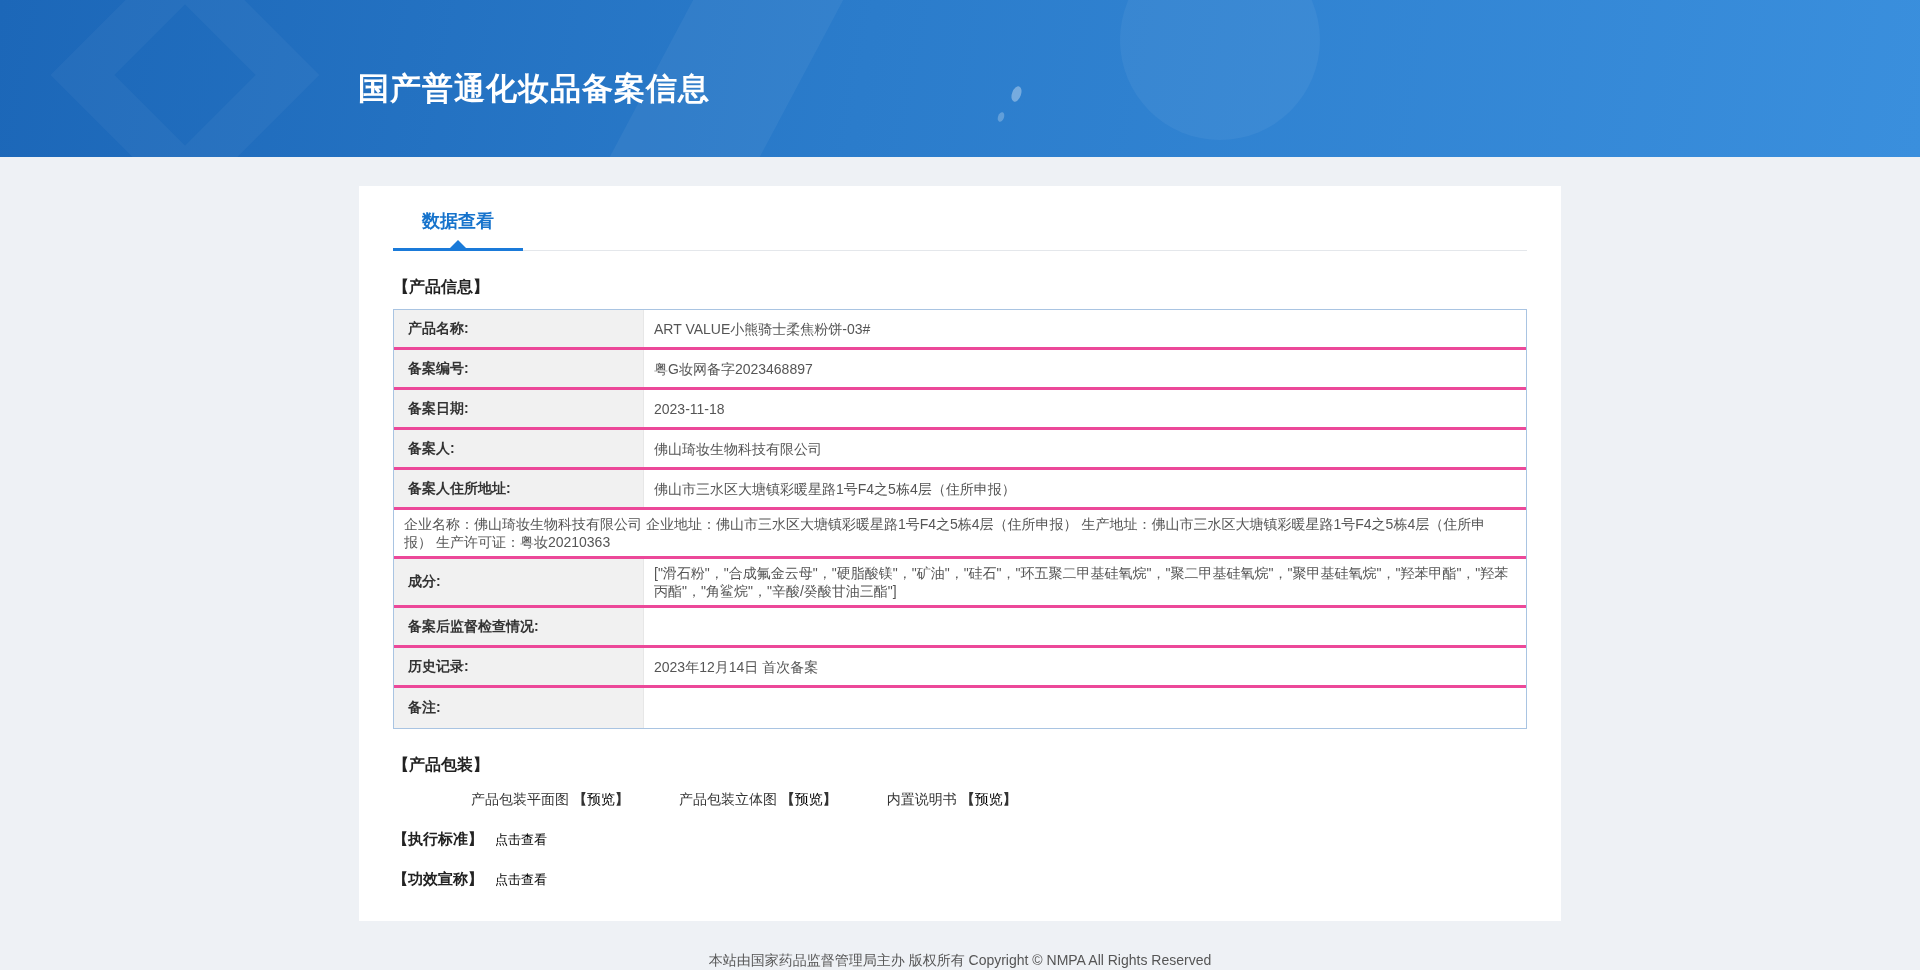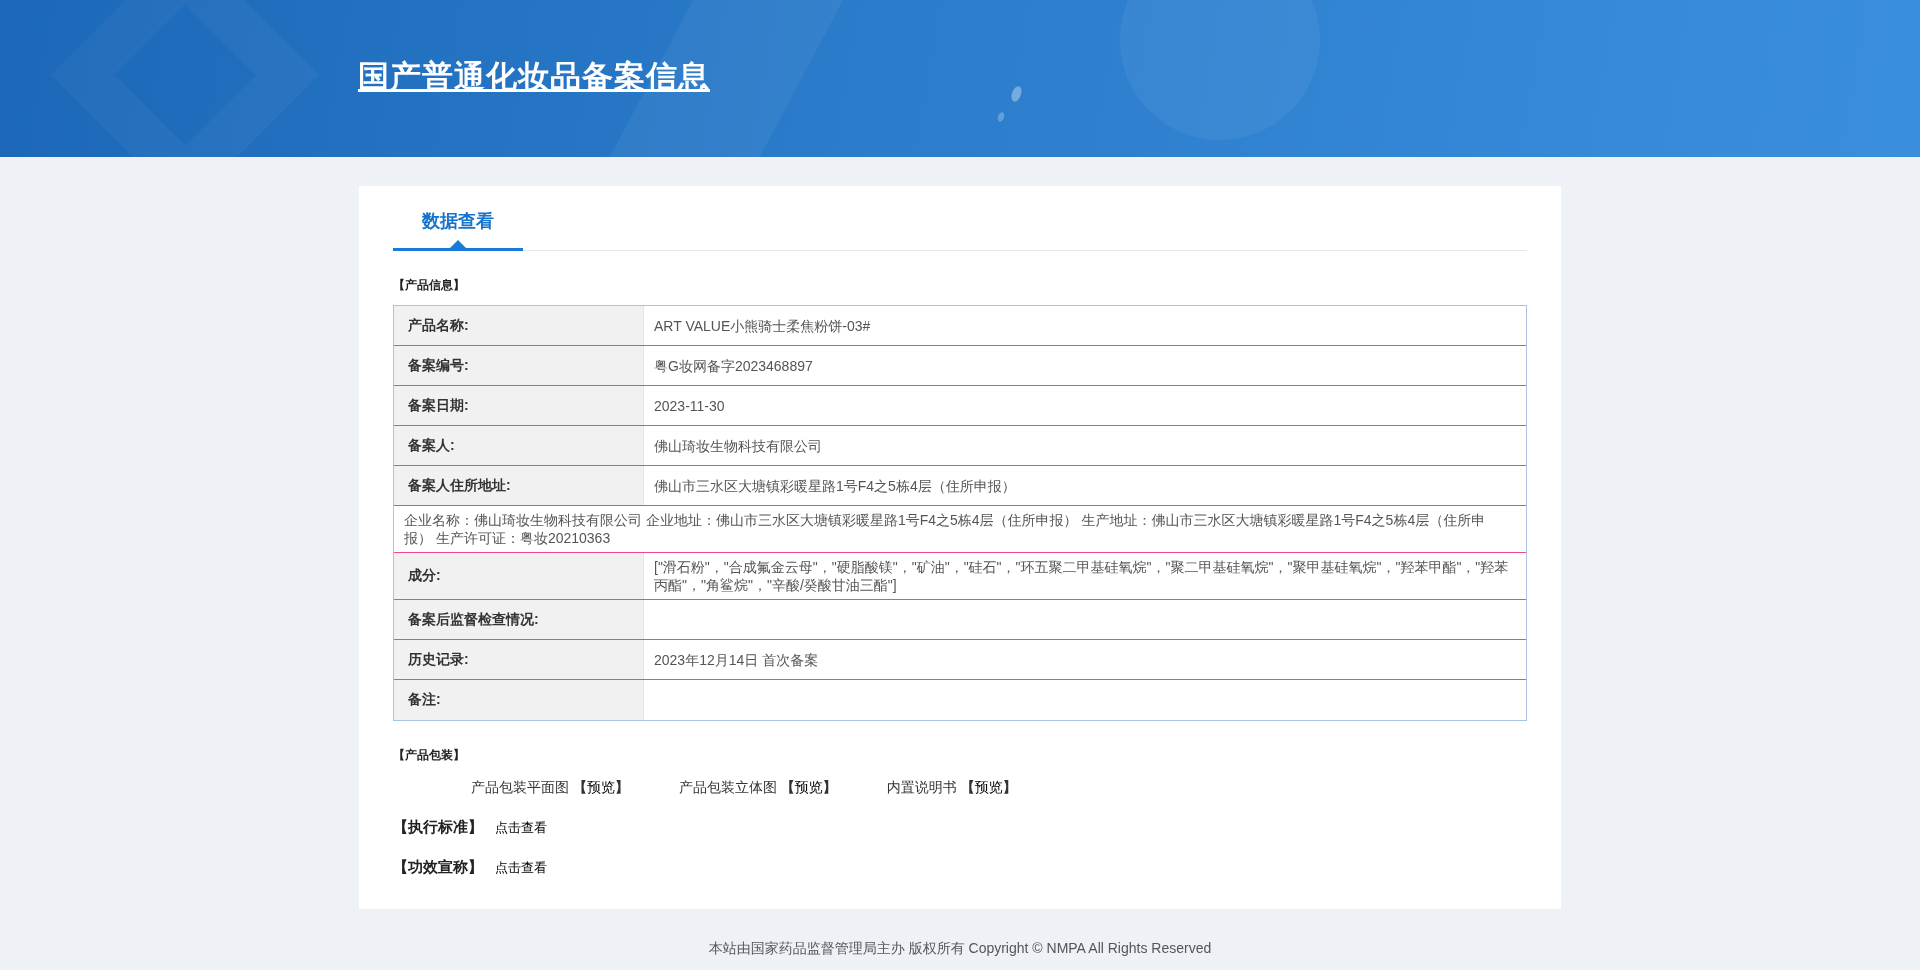--- a/index.html
+++ b/index.html
@@ -13,26 +13,25 @@
 
   
   .header {
     position: relative;
     height: 157px;
     background: linear-gradient(100deg, #1c67b8 0%, #2b7ccb 45%, #3a8fdd 100%);
     overflow: hidden;
   }
   .header-title {
     position: absolute;
-    left: 358px; top: 56px;
+    left: 358px; top: 68px;
     color: #ffffff;
     font-size: 31px;
     font-weight: bold;
     letter-spacing: 1px;
-    text-decoration: underline;
   }
   .decor { position: absolute; pointer-events: none; }
   .decor-chevron {
     left: 90px; top: -20px; width: 190px; height: 190px;
     border: 45px solid rgba(255,255,255,0.04);
     transform: rotate(45deg);
   }
   .decor-streak {
     left: 640px; top: -30px; width: 150px; height: 260px;
     background: rgba(255,255,255,0.05);
@@ -94,34 +93,34 @@
     left: 50%; bottom: 2px;
     transform: translateX(-50%);
     width: 0; height: 0;
     border-left: 8px solid transparent;
     border-right: 8px solid transparent;
     border-bottom: 8px solid #1a7ad9;
   }
 
   
   .section-title {
-    font-size: 12px;
+    font-size: 16px;
     font-weight: bold;
     color: #222;
     margin: 26px 0 11px;
   }
 
   
   .info-table {
     border: 1px solid #a9c4e2;
   }
   .info-row {
     display: flex;
     min-height: 40px;
-    border-bottom: 1px solid #ec4899;
+    border-bottom: 3px solid #ec4899;
   }
   .info-row:last-child { border-bottom: none; }
   .info-label {
     width: 250px;
     flex: 0 0 250px;
     background: #f1f1f1;
     border-right: 1px solid #e7e7e7;
     display: flex;
     align-items: center;
     padding: 4px 10px 4px 14px;
@@ -207,21 +206,21 @@
     <div class="info-row">
       <div class="info-label">产品名称:</div>
       <div class="info-value">ART VALUE小熊骑士柔焦粉饼-03#</div>
     </div>
     <div class="info-row">
       <div class="info-label">备案编号:</div>
       <div class="info-value">粤G妆网备字2023468897</div>
     </div>
     <div class="info-row">
       <div class="info-label">备案日期:</div>
-      <div class="info-value">2023-11-30</div>
+      <div class="info-value">2023-11-18</div>
     </div>
     <div class="info-row">
       <div class="info-label">备案人:</div>
       <div class="info-value">佛山琦妆生物科技有限公司</div>
     </div>
     <div class="info-row">
       <div class="info-label">备案人住所地址:</div>
       <div class="info-value">佛山市三水区大塘镇彩暖星路1号F4之5栋4层（住所申报）</div>
     </div>
     <div class="info-row">

